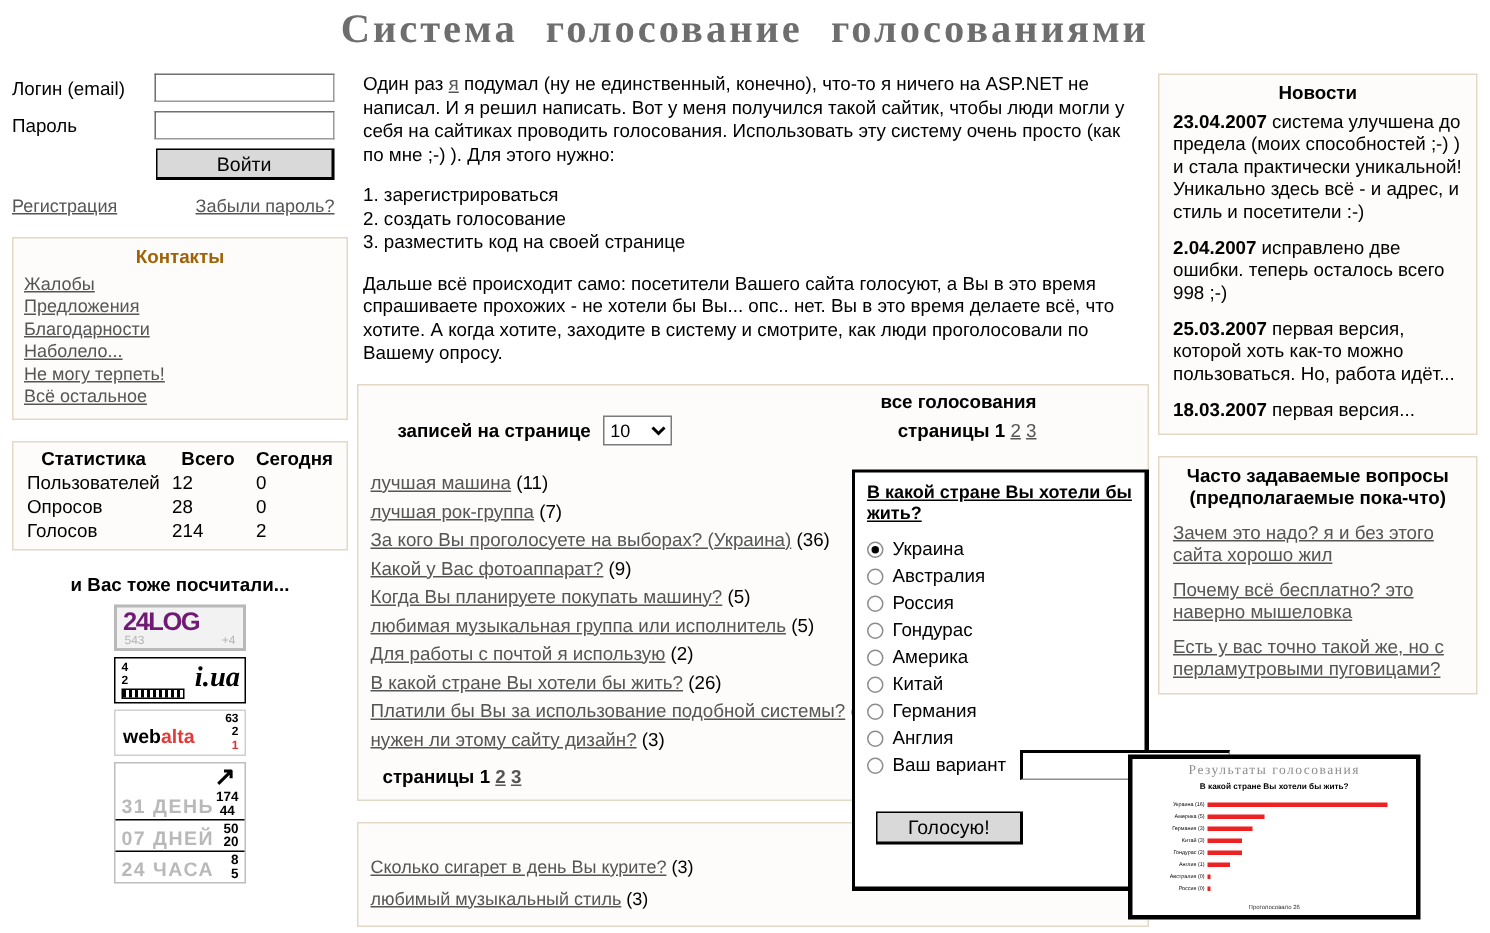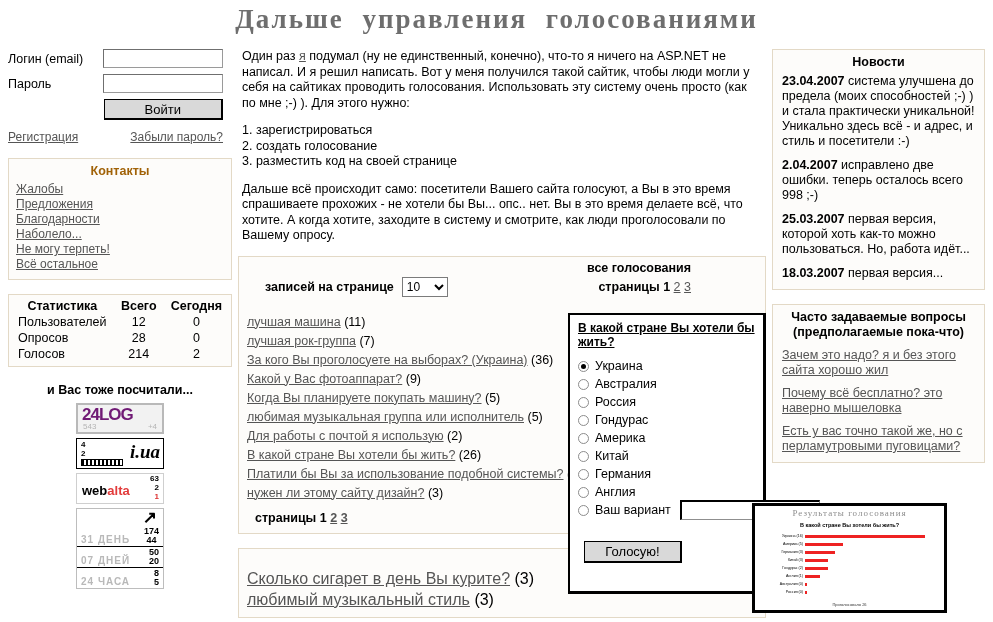--- a/index.html
+++ b/index.html
@@ -71,21 +71,21 @@
     margin-bottom: 4px; color: #a16207;
   }
   .panel-list div { line-height: 15px; }
 
   
   table.stats { border-collapse: collapse; width: 100%; font-size: 12.5px; }
   table.stats th { font-weight: bold; padding: 1px 4px; text-align: center; }
   table.stats th.left { text-align: center; }
   table.stats td { padding: 1px 4px; }
   table.stats td.name { text-align: left; }
-  table.stats td.num  { text-align: center; width: 56px; }
+  table.stats td.num  { width: 56px; }
 
   
   .counters-title { text-align: center; font-weight: bold; font-size: 12.5px; margin-top: 16px; }
   .counters { display: flex; flex-direction: column; align-items: center; margin-top: 6px; }
   .cnt { margin-bottom: 4px; }
   .cnt24 {
     width: 88px; height: 31px; border: 2px solid #b9b9b9; background: #f2f2f2;
     position: relative; font-family: "Liberation Sans", sans-serif;
   }
   .cnt24 .big { position:absolute; left:4px; top:0px; font-size: 17px; font-weight: bold; color: #701a75; letter-spacing:-1px;}
@@ -111,21 +111,21 @@
   .cntwa .c3 { position:absolute; right:4px; top:18px; font-size:8px; font-weight:bold; color:#d33; }
   .cntstat {
     width: 88px; border: 1px solid #bdbdbd; background: #fff; position: relative;
   }
   .cntstat .arrow { text-align: right; padding: 2px 6px 0 0; font-size: 17px; font-weight: bold; line-height: 14px; }
   .cntstat .row {
     border-top: 1px solid #000; display:flex; justify-content: space-between;
     align-items: flex-end; padding: 0 4px 1px 4px; height: 21px;
   }
   .cntstat .row.first { border-top: none; }
-  .cntstat .lab { font-size: 10px; color: #b9b9b9; font-weight: bold; letter-spacing:1px; }
+  .cntstat .lab { font-size: 13px; color: #b9b9b9; font-weight: bold; letter-spacing:1px; }
   .cntstat .vals { font-size: 9px; font-weight: bold; text-align: center; line-height: 9px; }
 
   
   .intro { font-size: 12.5px; line-height: 15.5px; padding: 0 4px; }
   .intro p { margin: 0 0 12px 0; }
   .intro .u { text-decoration: underline; }
 
   
   .polls-panel { border: 1px solid #e3d9c6; background: #fdfcfa; margin-top: 8px; padding: 4px 8px 8px 8px; }
   .polls-head { text-align: right; font-weight: bold; font-size: 12.5px; }
@@ -139,21 +139,21 @@
   .pages { margin-left: auto; font-weight: bold; font-size: 12.5px; padding-right: 66px; }
   .pages .cur { font-weight: bold; }
   .pages a { font-weight: normal; }
   .polls-list { margin-top: 16px; }
   .polls-list .it { line-height: 19px; font-size: 12.5px; }
   .polls-list .cnt { color: #000; }
   .pages-bottom { font-weight: bold; font-size: 12.5px; margin-top: 8px; padding-left: 8px; }
 
   .newpolls-panel { border: 1px solid #e3d9c6; background: #fdfcfa; margin-top: 14px; padding: 4px 8px 8px 8px; }
   .newpolls-head { text-align: right; font-weight: bold; font-size: 12.5px; }
-  .newpolls-list .it { line-height: 19px; font-size: 16px; margin-top: 2px;}
+  .newpolls-list .it { line-height: 19px; font-size: 12px; margin-top: 2px;}
 
   
   .news-panel { border: 1px solid #e3d9c6; background: #fdfcfa; padding: 5px 9px 8px 9px; }
   .news-title { text-align: center; font-weight: bold; font-size: 12.5px; margin-bottom: 5px; }
   .news-item { font-size: 12.5px; line-height: 15px; margin-bottom: 9px; }
   .news-item b { font-weight: bold; }
   .faq-panel { border: 1px solid #e3d9c6; background: #fdfcfa; padding: 5px 9px 8px 9px; margin-top: 14px; }
   .faq-title { text-align: center; font-weight: bold; font-size: 12.5px; line-height: 15px; }
   .faq-item { font-size: 12.5px; line-height: 15px; margin-top: 8px; }
 
@@ -202,21 +202,21 @@
   .res-row { display: flex; align-items: center; height: 8px; }
   .res-lab { width: 48px; text-align: right; font-size: 3.6px; padding-right: 2px; color:#000; line-height:4px;}
   .res-bar { height: 3px; background: #ee2222; }
   .res-foot { text-align: center; font-size: 4px; color:#333; margin-top: 6px; }
 </style>
 </head>
 <body>
 
 <div id="page">
 
-  <div class="site-title">Дальше управления голосованиями</div>
+  <div class="site-title">Система голосование голосованиями</div>
 
   <div class="columns">
 
     <div class="col-left">
 
       <div class="login-form">
         <div class="form-row">
           <div class="form-label">Логин (email)</div>
           <input class="txt" type="text" value="" style="">
         </div>

